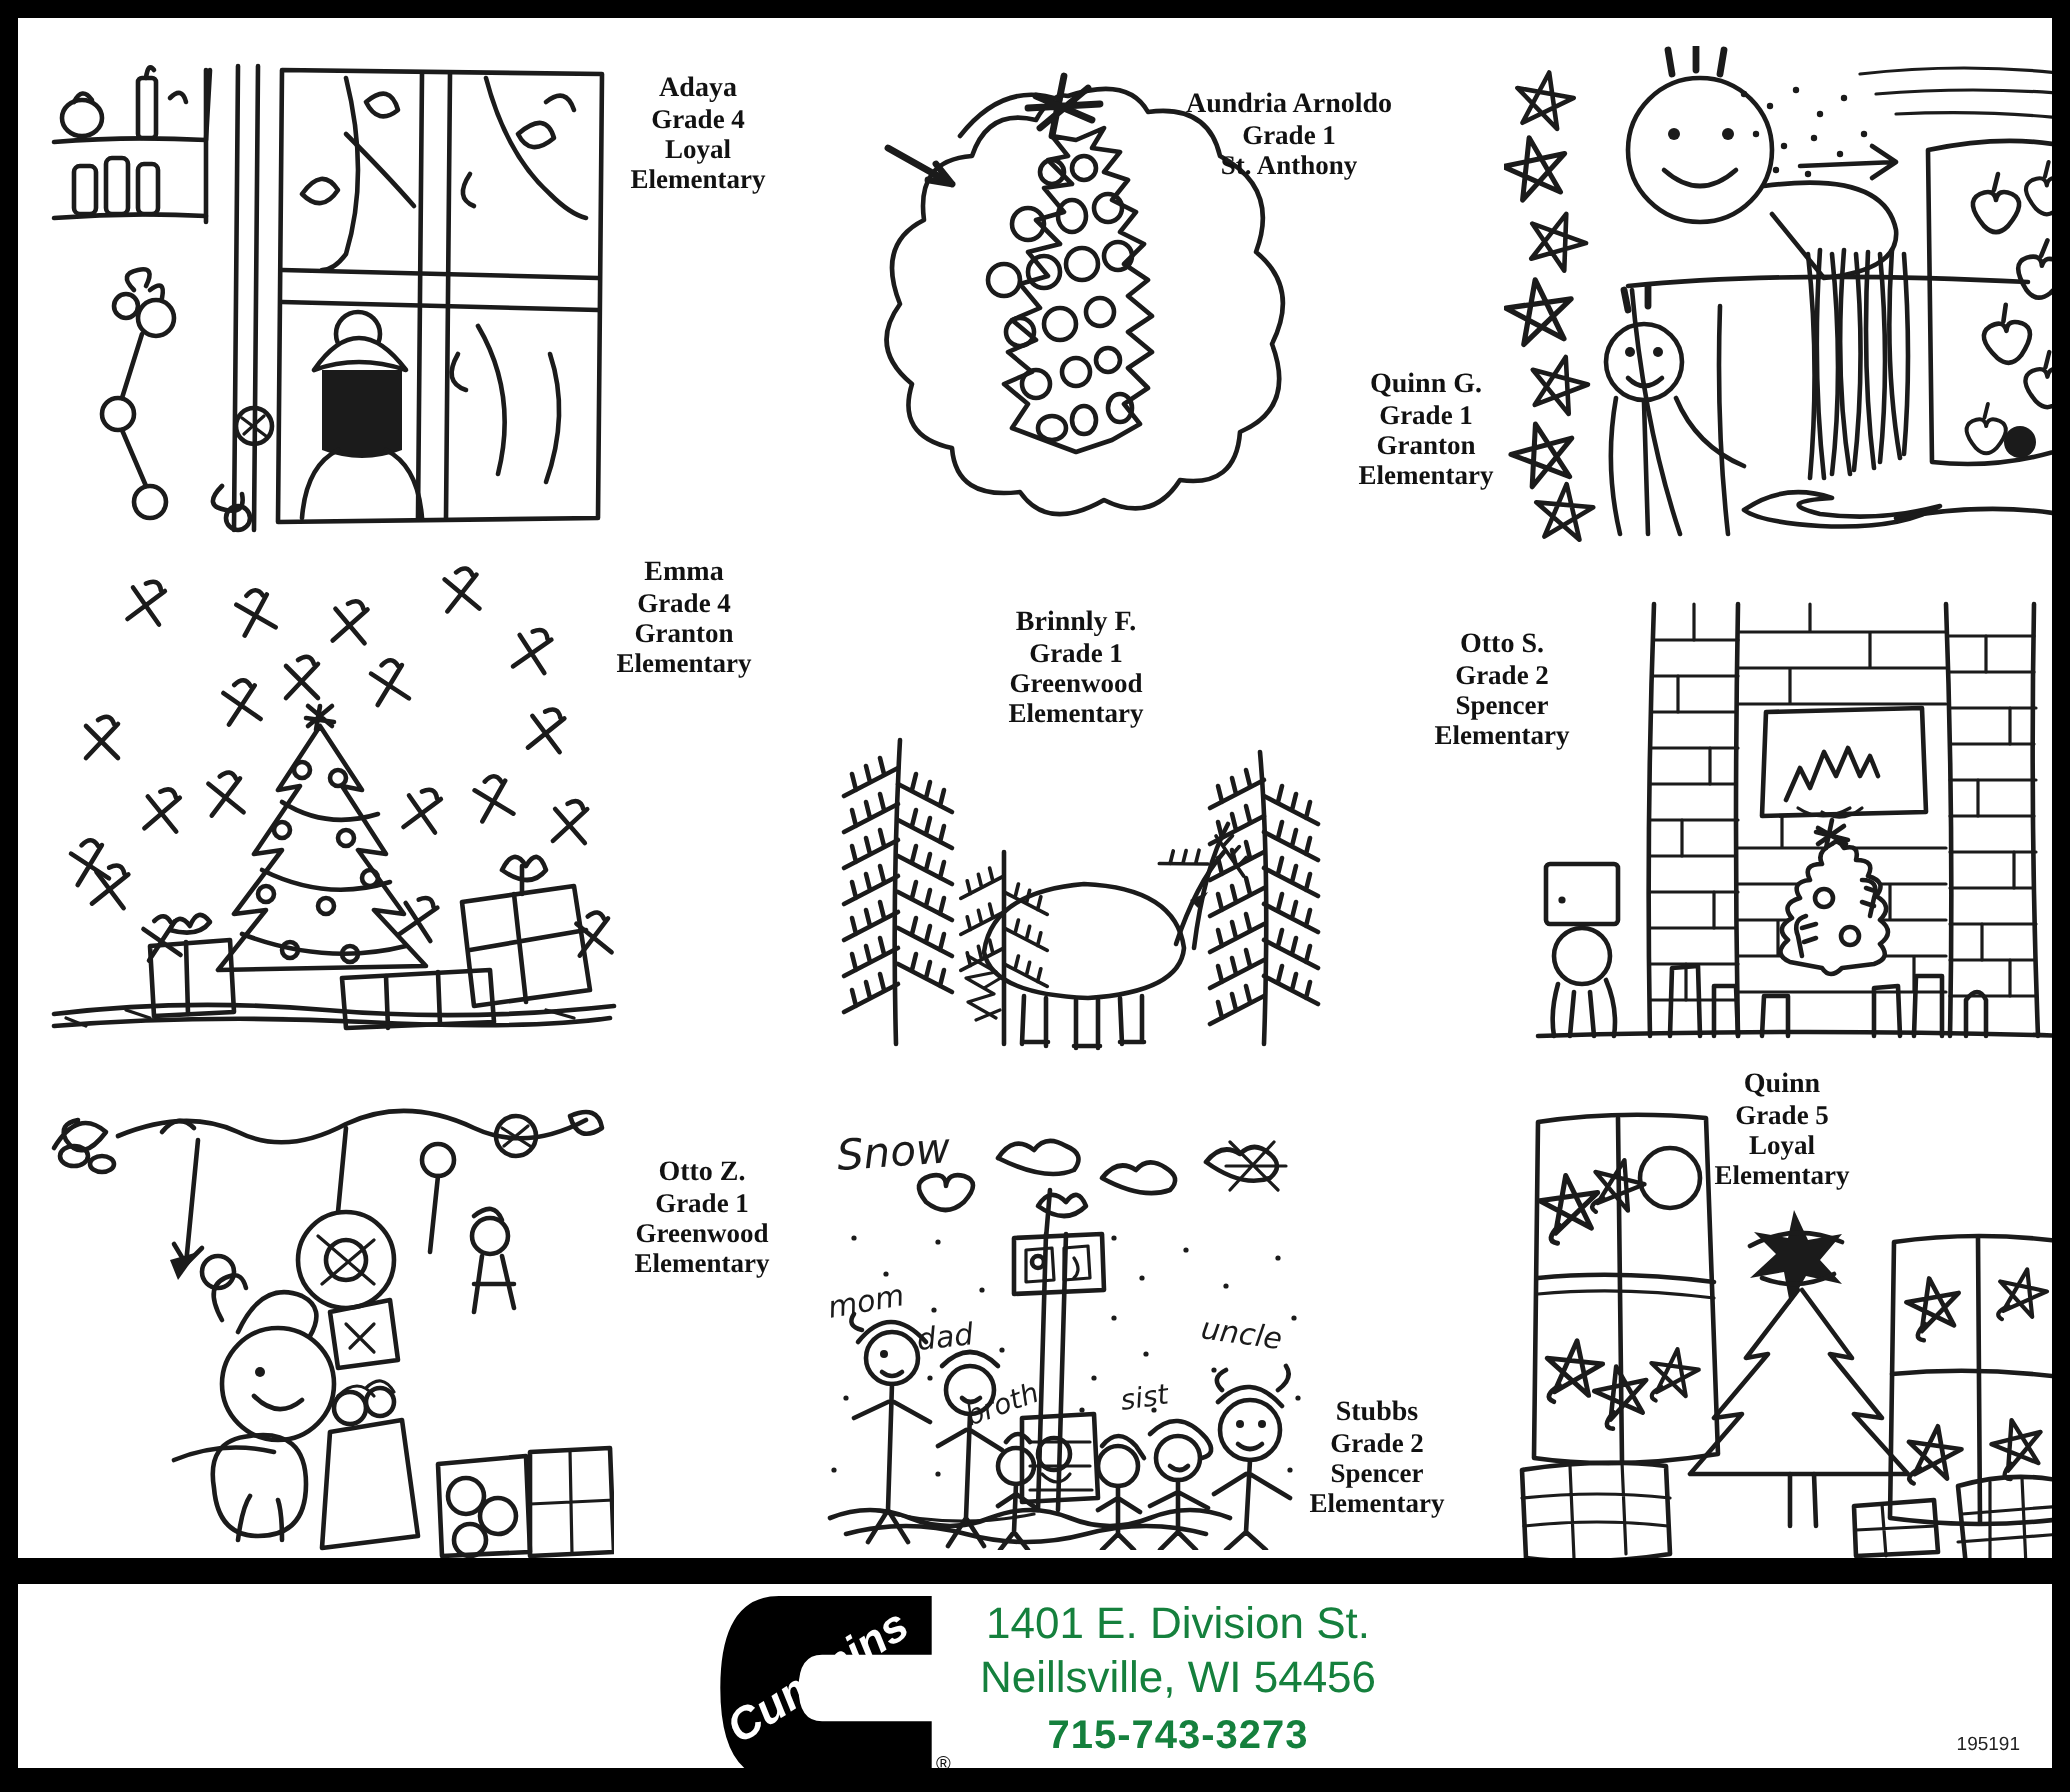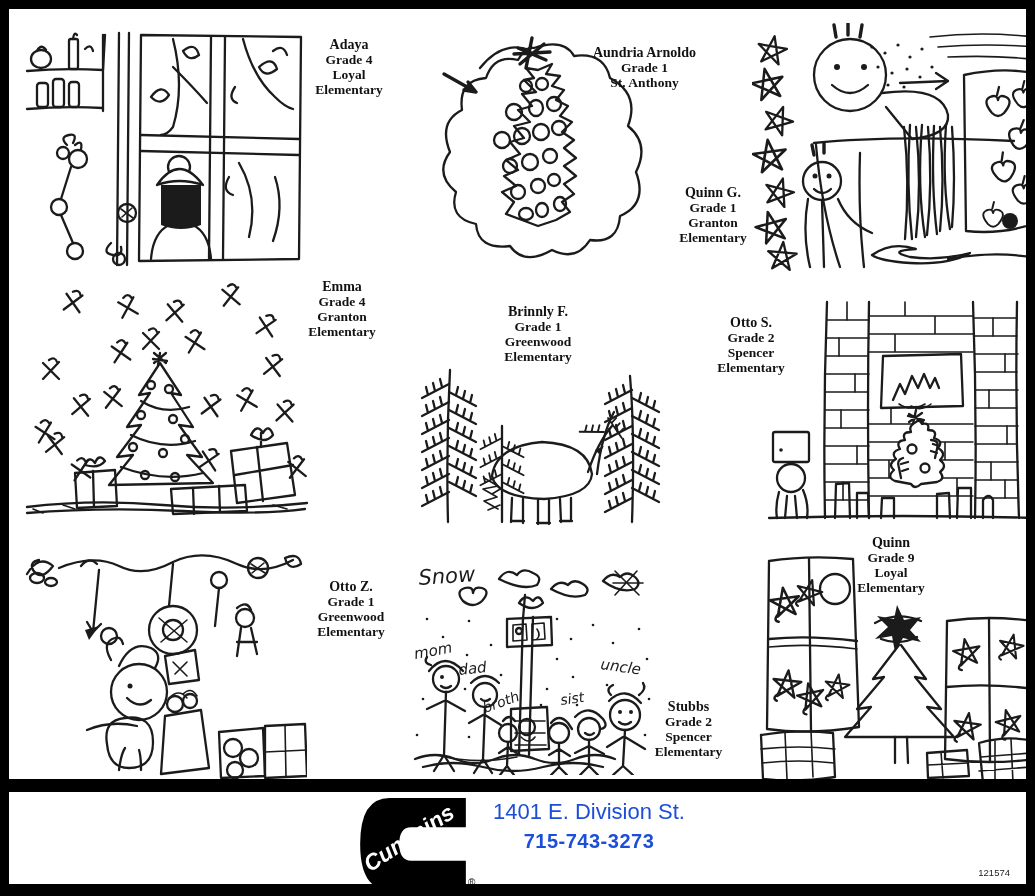--- a/index.html
+++ b/index.html
@@ -13,21 +13,21 @@
   .sk .thick{stroke-width:3.4;}
   .sk text{stroke:none;fill:#1b1b1b;font-family:"DejaVu Sans",sans-serif;}
   .sk .hw{font-family:"DejaVu Sans",sans-serif;font-style:italic;}
   
   .label{position:absolute;text-align:center;color:#121212;}
   .label .artist{font-weight:bold;font-size:14px;line-height:15px;}
   .label .details{font-size:13.5px;line-height:15px;white-space:pre-line;font-weight:600;}
   
   .band{position:absolute;left:0;right:0;top:770px;height:13px;background:#000;}
   .footer-area{position:absolute;left:0;right:0;top:783px;height:101px;background:#fff;}
-  .addr{position:absolute;left:470px;top:789px;width:220px;text-align:center;font-family:"Liberation Sans",sans-serif;color:#1d4ed8;}
+  .addr{position:absolute;left:470px;top:789px;width:220px;text-align:center;font-family:"Liberation Sans",sans-serif;color:#15803d;}
   .addr .l1,.addr .l2{font-size:22px;line-height:27px;}
   .addr .phone{font-size:20px;line-height:32px;font-weight:bold;letter-spacing:.5px;}
   .regmark{position:absolute;left:459px;top:868px;font-size:10px;font-family:"Liberation Sans",sans-serif;color:#111;}
   .printcode{position:absolute;right:16px;bottom:6px;font-size:9.5px;font-family:"Liberation Sans",sans-serif;color:#222;}
 </style>
 </head>
 <body>
 
 <div class="page">
 
@@ -513,32 +513,33 @@
 Elementary</div>
   </div>
   <div class="label" style="left:622px;top:690px;width:115px">
     <div class="artist">Stubbs</div>
     <div class="details">Grade 2
 Spencer
 Elementary</div>
   </div>
   <div class="label" style="left:826px;top:526px;width:112px">
     <div class="artist">Quinn</div>
-    <div class="details">Grade 9
+    <div class="details">Grade 5
 Loyal
 Elementary</div>
   </div>
 
   <div class="band"></div>
   <div class="footer-area">
     <svg class="abs" style="left:350px;top:6px" width="108" height="92" viewBox="0 0 108 94">
       <path fill="#000" d="M30,0 H108 V30 H52 Q40,30 40,47 Q40,64 52,64 H108 V94 H30 Q0,94 0,47 Q0,0 30,0 Z"></path>
       <text x="0" y="0" transform="translate(10,76) rotate(-33)" fill="#fff" font-size="23" font-style="italic" font-weight="bold" font-family="Liberation Sans, sans-serif">Cummins</text>
     </svg>
   </div>
   <div class="regmark">®</div>
   <div class="addr">
     <div class="l1">1401 E. Division St.</div>
+    <div class="l2">Neillsville, WI 54456</div>
     <div class="phone">715-743-3273</div>
   </div>
-  <div class="printcode">121574</div>
+  <div class="printcode">195191</div>
 
 </div>
 
 </body></html>

